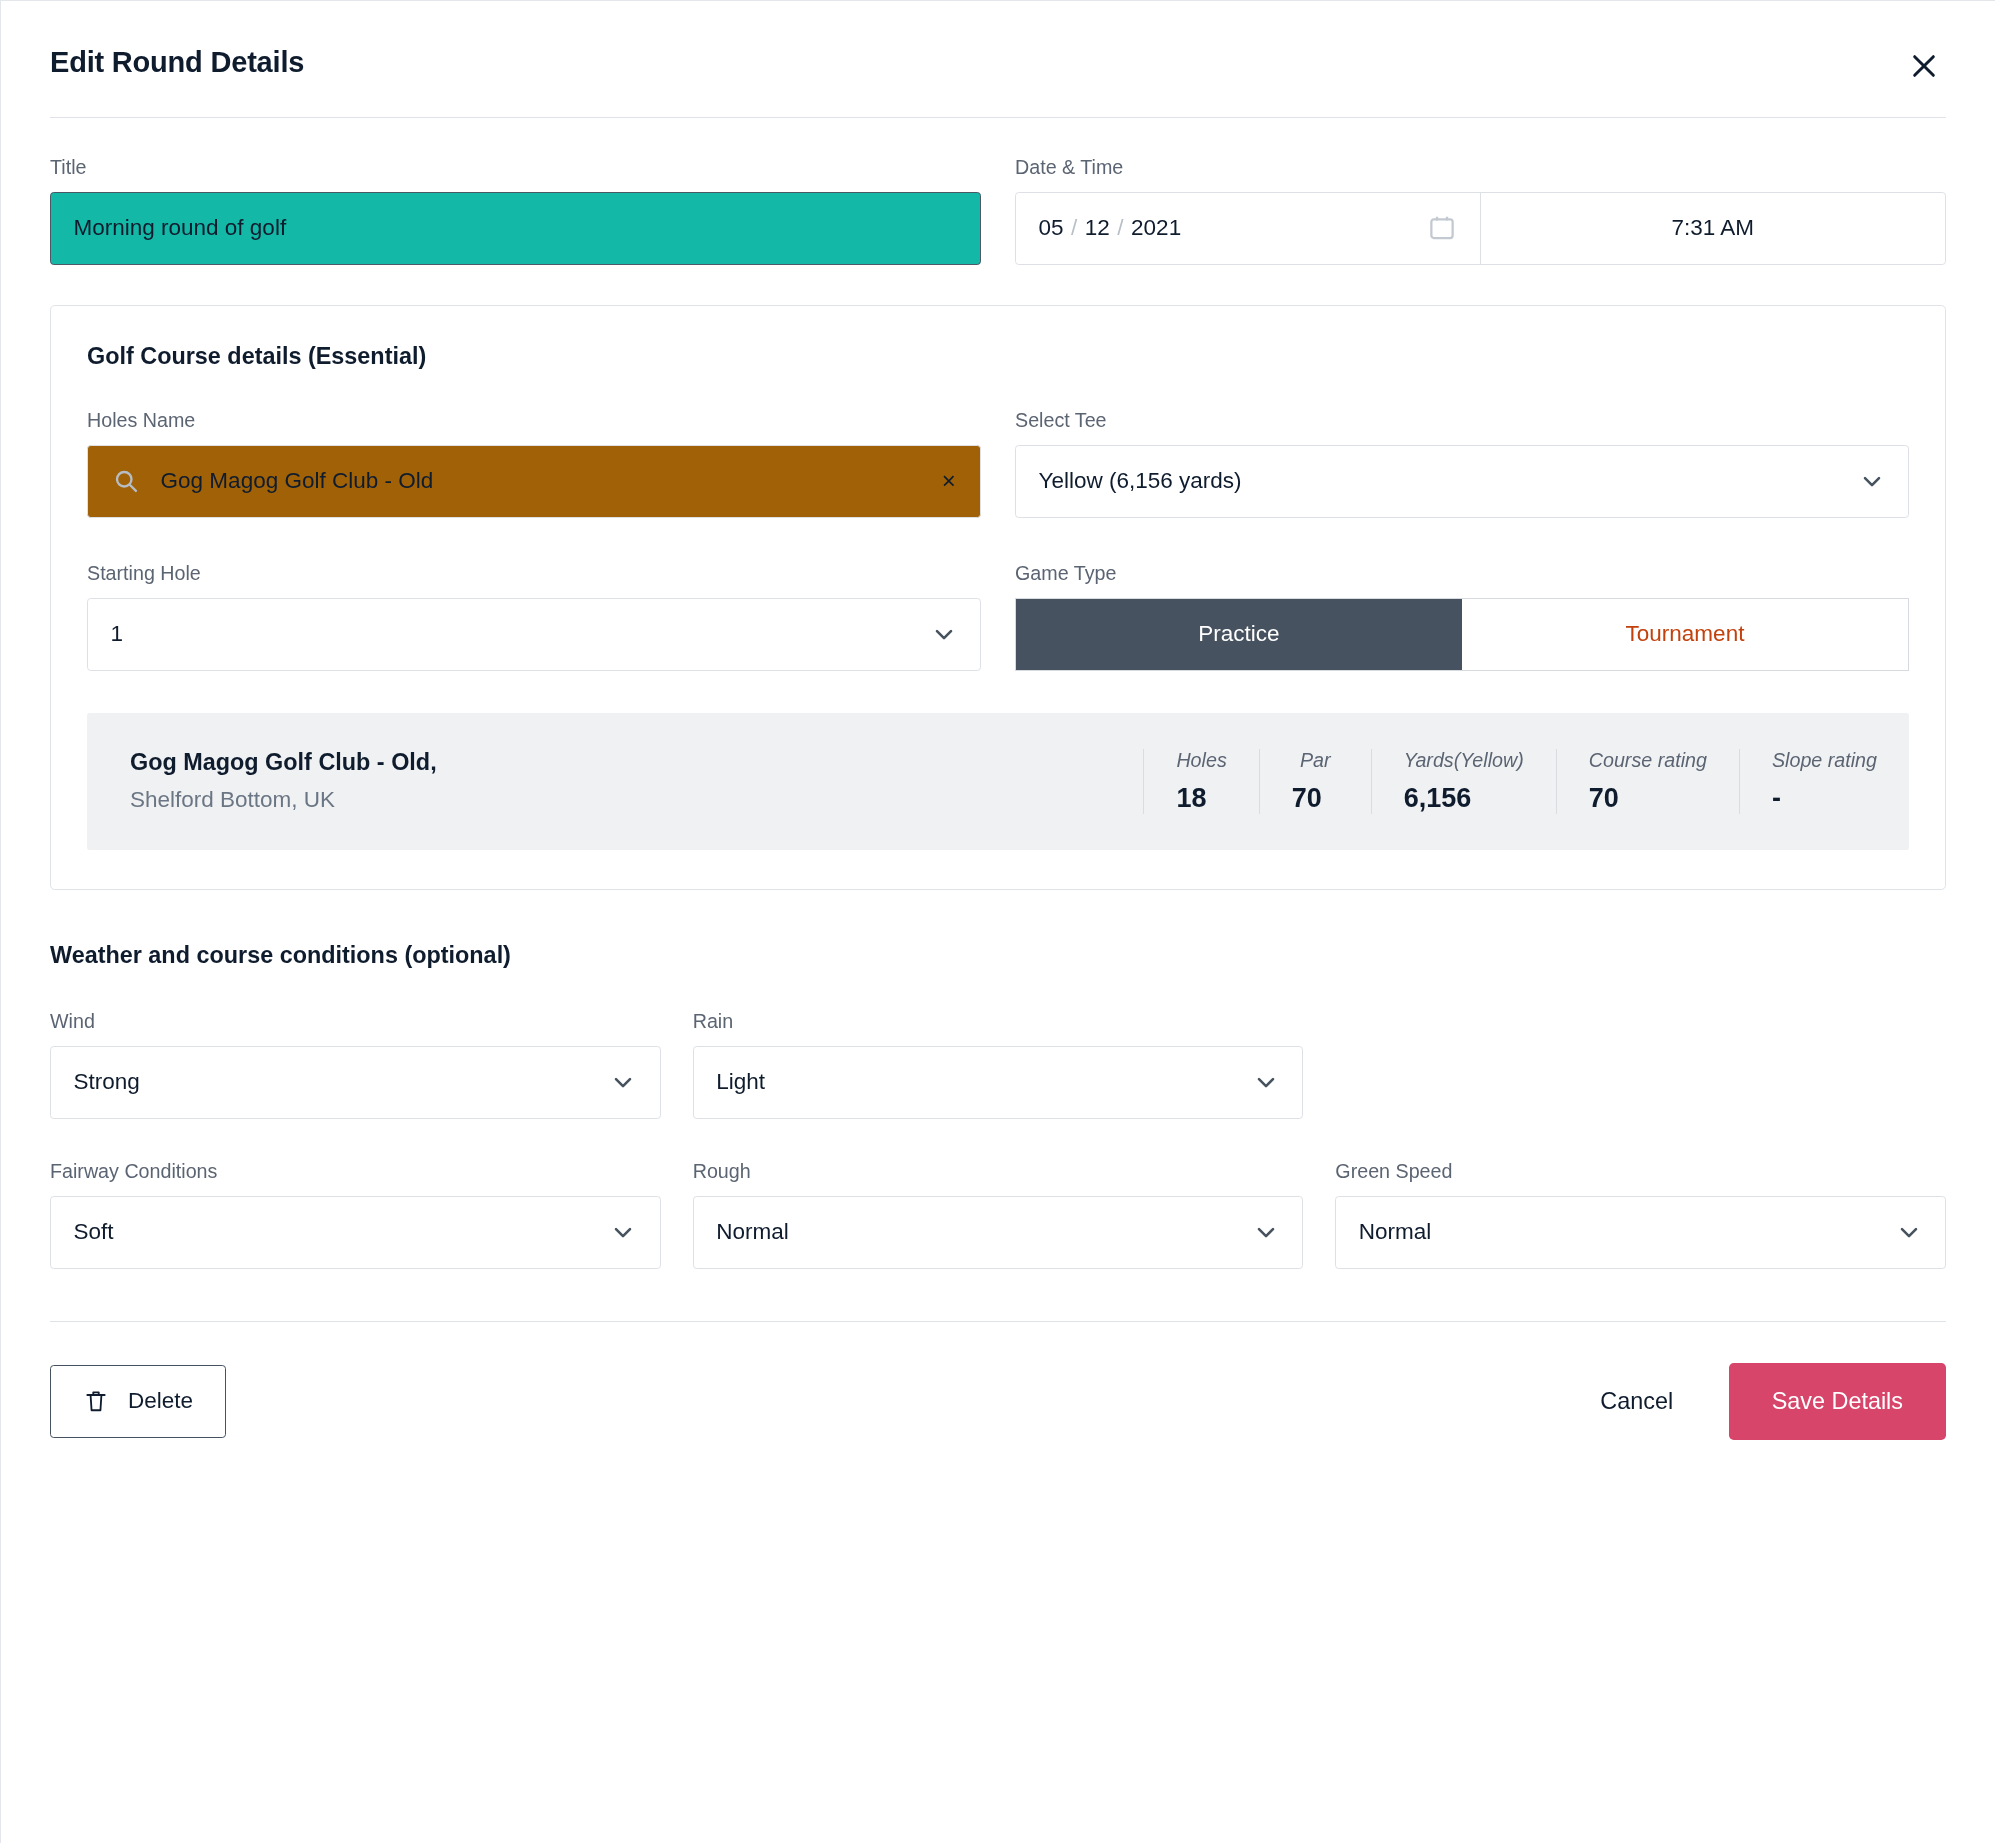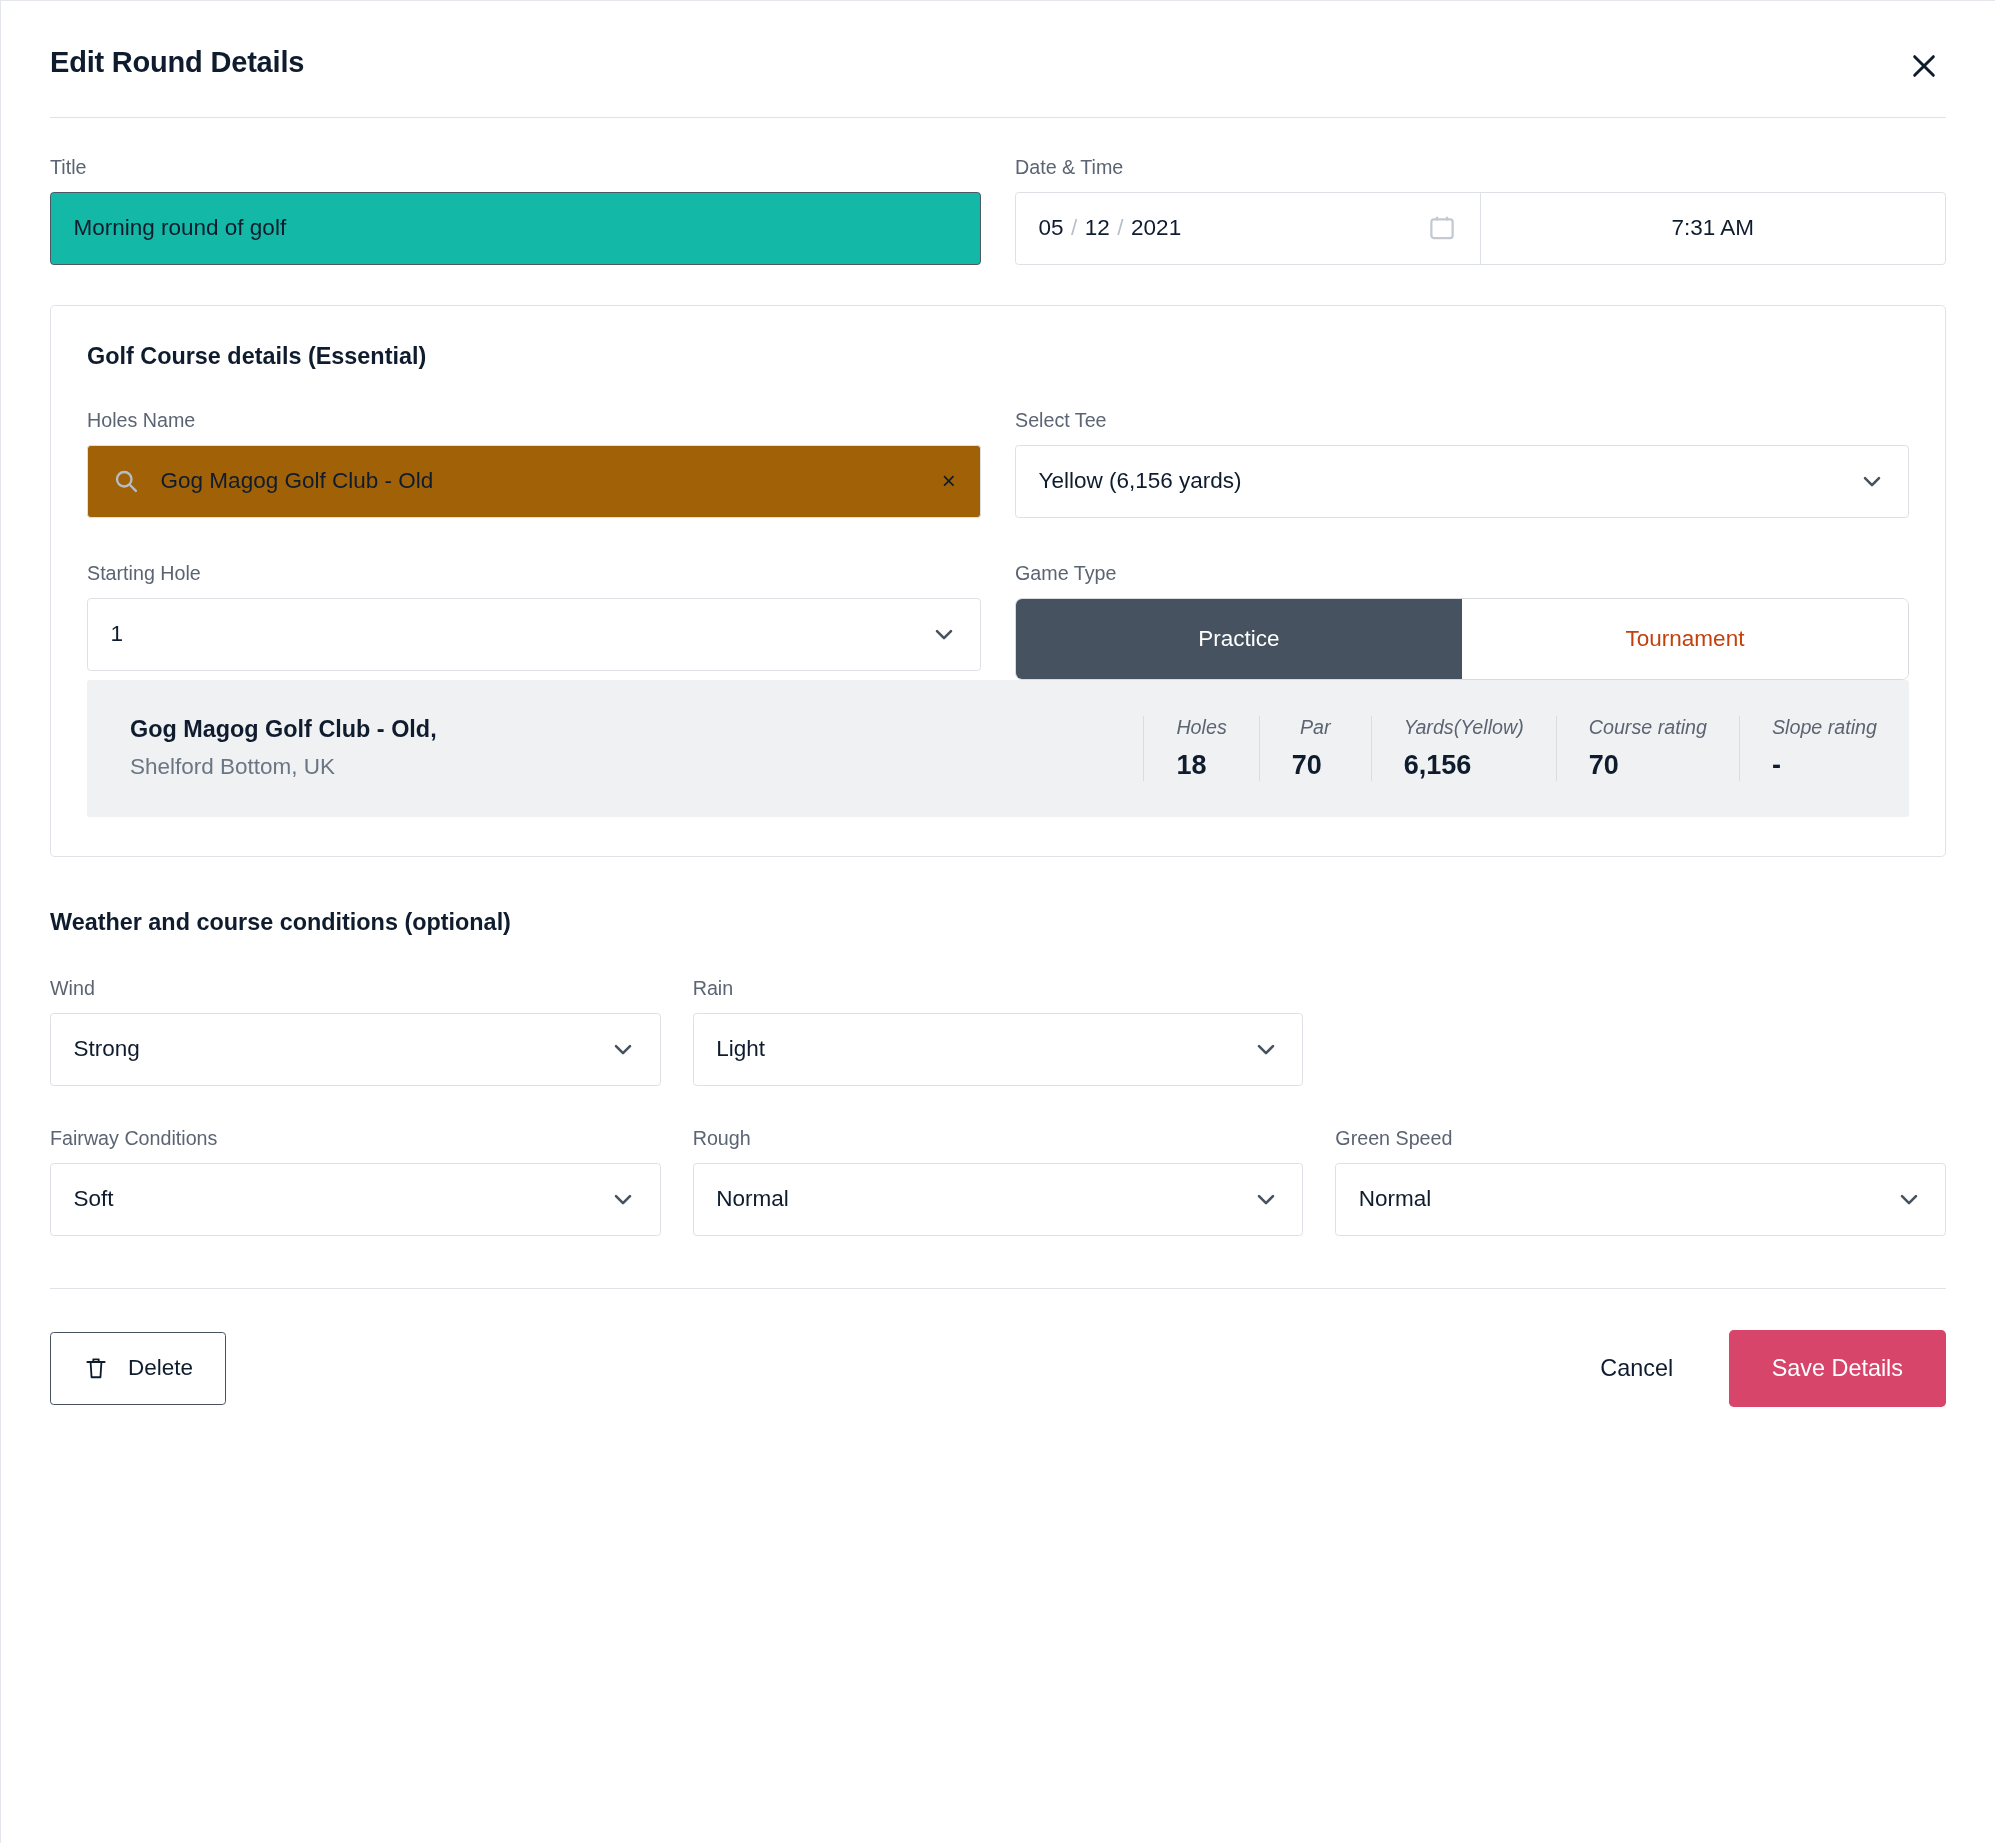--- a/index.html
+++ b/index.html
@@ -171,23 +171,23 @@
     top: 50%;
     transform: translateY(-50%);
     line-height: 0;
   }
 
   .row-gap { margin-top: 44px; }
 
   
   .segmented {
     display: flex;
-    height: 82px;
+    height: 73px;
     border: 0.9px solid #d7dbe0;
-    border-radius: 7px;
+    border-radius: 0;
     overflow: hidden;
   }
   .seg {
     flex: 1;
     display: flex;
     align-items: center;
     justify-content: center;
     font-size: 22.5px;
     cursor: pointer;
     background: #fff;
@@ -195,20 +195,21 @@
     border: none;
     font-family: "Liberation Sans", sans-serif;
   }
   .seg.active {
     background: #46525f;
     color: #ffffff;
   }
 
   
   .summary {
+    margin-top: 42px;
     background: #f0f1f3;
     border-radius: 2.8px;
     display: flex;
     align-items: stretch;
     padding: 36px 0;
   }
   .summary-name {
     flex: 1 1 auto;
     padding: 0 43px;
     display: flex;

